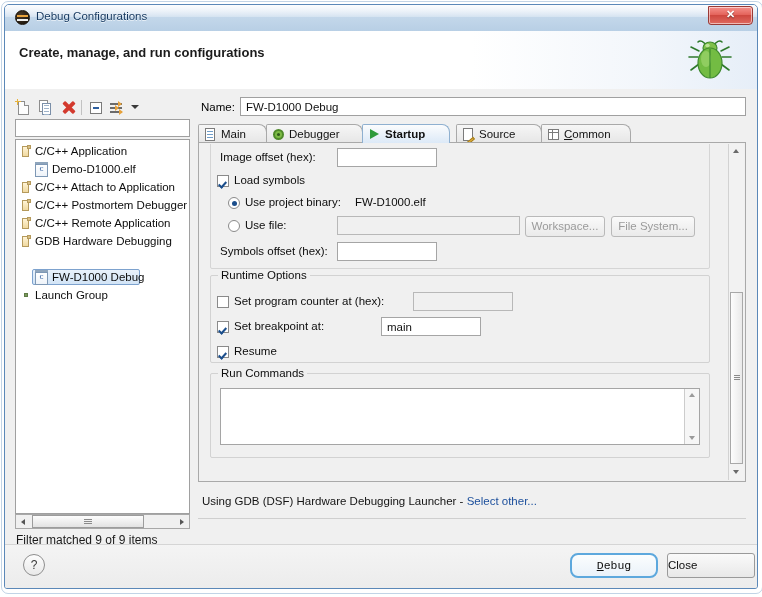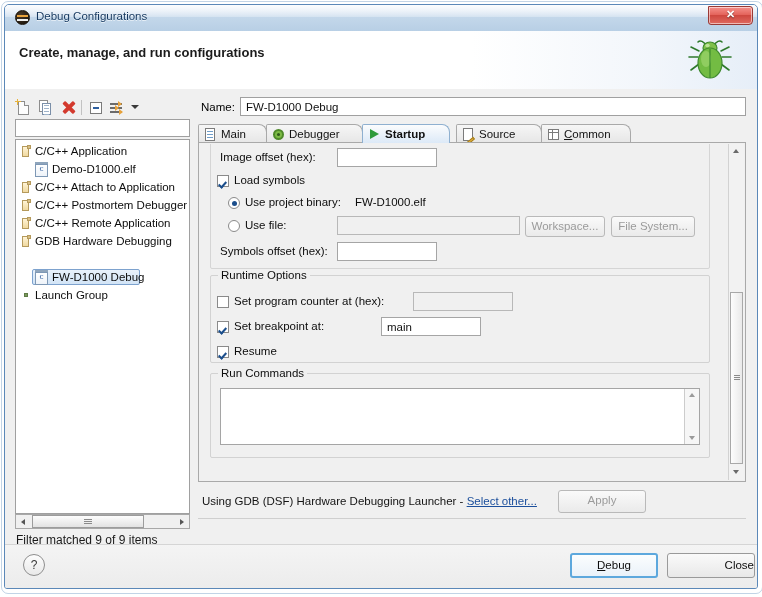--- a/index.html
+++ b/index.html
@@ -240,49 +240,49 @@
   .ta-scroll{
     position:absolute;right:0;top:0;bottom:0;width:14px;background:#f6f6f6;border-left:1px solid #ccc;
   }
   .ta-scroll b{position:absolute;left:4px;width:0;height:0;border-left:3px solid transparent;border-right:3px solid transparent;}
   .ta-scroll b.up{top:4px;border-bottom:4px solid #9a9a9a;}
   .ta-scroll b.dn{bottom:4px;border-top:4px solid #9a9a9a;}
 
   
   #launcher-row{position:absolute;left:0;top:393px;width:548px;height:24px;}
   #launcher-text{position:absolute;left:4px;top:5px;font-size:11.5px;color:#141414;}
-  #launcher-link{color:#1c4f9c;text-decoration:underline;cursor:pointer;text-align:center;}
+  #launcher-link{color:#1c4f9c;cursor:pointer;text-align:center;}
   #apply-btn{position:absolute;left:360px;top:0;width:88px;height:23px;}
   #revert-btn{position:absolute;left:456px;top:0;width:88px;height:23px;}
   #sep-line{position:absolute;left:0;top:421px;width:548px;height:1px;background:#cfcfcf;}
 
   
   #bottombar{
     position:absolute;left:0;top:539px;width:752px;height:43px;
     background:linear-gradient(to bottom,#f4f4f4,#ececec);
     border-top:1px solid #d5d5d5;
   }
   #help-btn{
     position:absolute;left:18px;top:9px;width:22px;height:22px;border-radius:50%;
     border:1px solid #8e8e8e;box-sizing:border-box;
     background:linear-gradient(to bottom,#fdfdfd,#e9e9e9);cursor:pointer;
   }
   #help-btn span{position:absolute;left:0;right:0;top:3px;text-align:center;font-size:12px;color:#3a3a3a;}
   #debug-btn{
     position:absolute;left:565px;top:8px;width:88px;height:25px;
-    border:2px solid #5da8dd;border-radius:3px;box-sizing:border-box;
-    background:linear-gradient(to bottom,#fbfdfe,#eaf2f9);cursor:pointer;
+    border:2px solid #5da8dd;border-radius:8px;box-sizing:border-box;
+    background:linear-gradient(to bottom,#fbfdfe,#eaf2f9);cursor:pointer;font-family:Liberation Mono, monospace;
   }
   #debug-btn span{position:absolute;left:0;right:0;top:4px;text-align:center;font-size:11.5px;color:#0d0d0d;}
   #close-dlg-btn{
     position:absolute;left:662px;top:8px;width:88px;height:25px;
     border:1px solid #9a9a9a;border-radius:3px;box-sizing:border-box;
     background:linear-gradient(to bottom,#fafafa,#e8e8e8);cursor:pointer;
   }
-  #close-dlg-btn span{position:absolute;left:0;right:0;top:5px;text-align:right;font-size:11.5px;color:#0d0d0d;}
+  #close-dlg-btn span{position:absolute;left:0;right:0;top:5px;text-align:left;font-size:11.5px;color:#0d0d0d;}
   u.mn{text-decoration:underline;}
 </style>
 </head>
 <body>
 
 <div id="win-outer-glow"></div>
 
 <div id="window">
 
   <div id="titlebar">
@@ -532,21 +532,20 @@
               <b></b>
             </div>
         </div>
       </div>
 
       <div id="sep-line"></div>
       <div id="launcher-row">
         <div id="launcher-text">
           <span>Using GDB (DSF) Hardware Debugging Launcher - </span><span id="launcher-link">Select other...</span>
         </div>
-        <div class="pbtn" id="apply-btn">Apply</div>
       </div>
 
     </div>
   </div>
 
   <div id="bottombar">
     <div id="help-btn">
       <span>?</span>
     </div>
     <div id="debug-btn">

